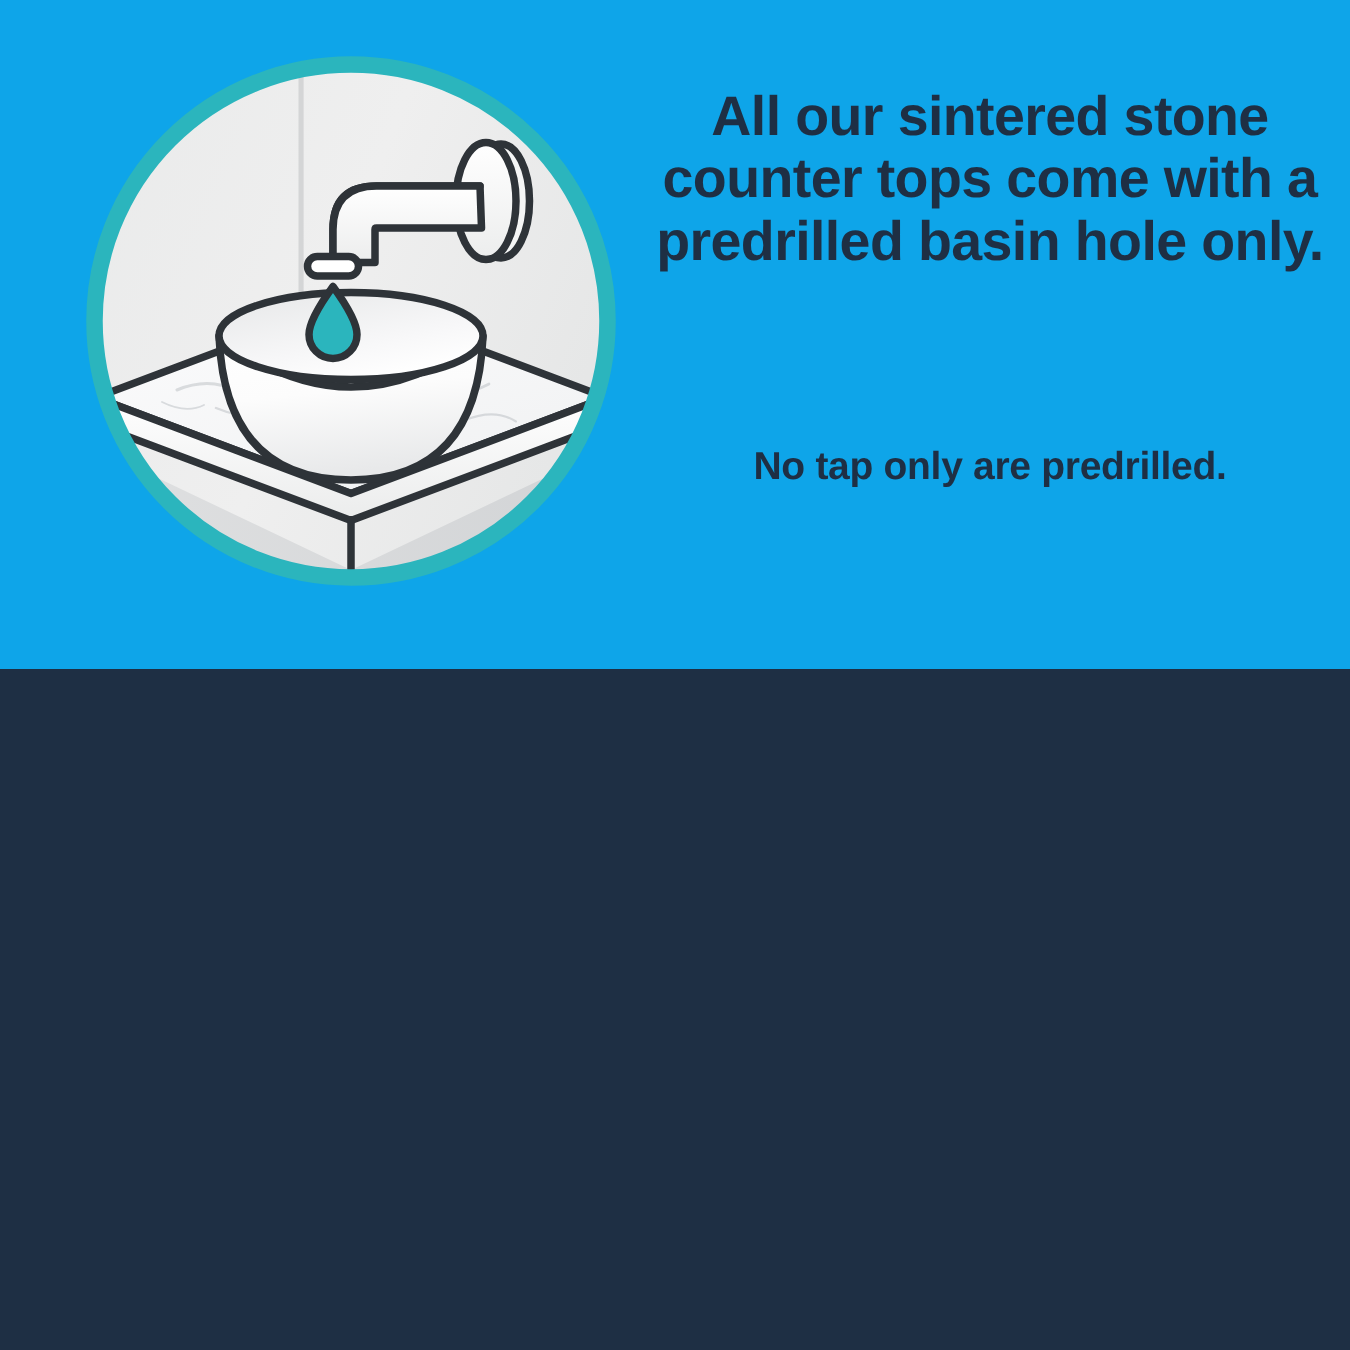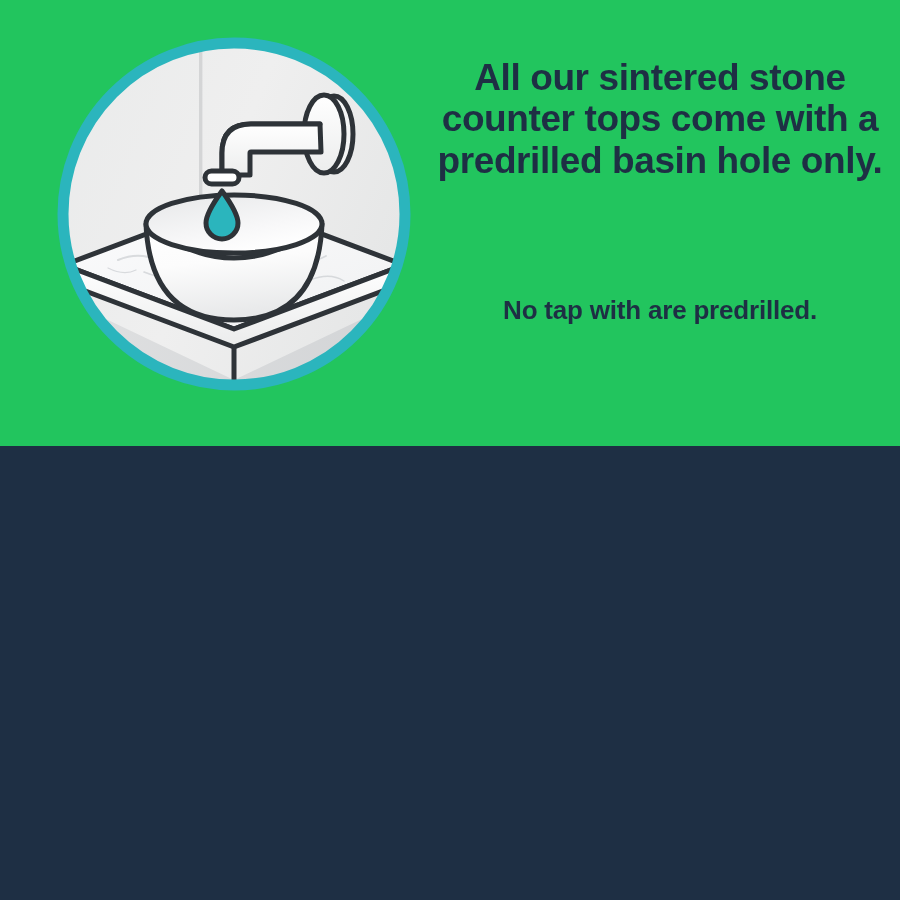--- a/index.html
+++ b/index.html
@@ -22,21 +22,21 @@
   
   .panel {
     position: absolute;
     left: 0;
     width: 900px;
     box-sizing: border-box;
   }
   #panel-top {
     top: 0;
     height: 446px;
-    background: #22c55e;
+    background: #0ea5e9;
   }
   #panel-bottom {
     top: 446px;
     height: 454px;
     background: #1e2f44;
   }
 
   
   .headline {
     position: absolute;
@@ -170,21 +170,21 @@
 
           <path d="M174 163 q16 22 16 32 a16 16 0 0 1 -32 0 q0 -10 16 -32 Z" fill="#2bb5bd" stroke="#2e3338" stroke-width="5" stroke-linejoin="round"></path>
         </g>
 
         <circle cx="186" cy="186" r="171" fill="none" stroke="#2bb5bd" stroke-width="11"></circle>
       </svg>
     </div>
 
     <h1 class="headline" id="top-headline">All our sintered stone counter tops come with a predrilled basin hole only.</h1>
 
-    <p class="subline" id="top-subline">No tap with are predrilled.</p>
+    <p class="subline" id="top-subline">No tap only are predrilled.</p>
   </section>
 
   <section class="panel" id="panel-bottom">
 
     
 
     
 
     
   </section>

